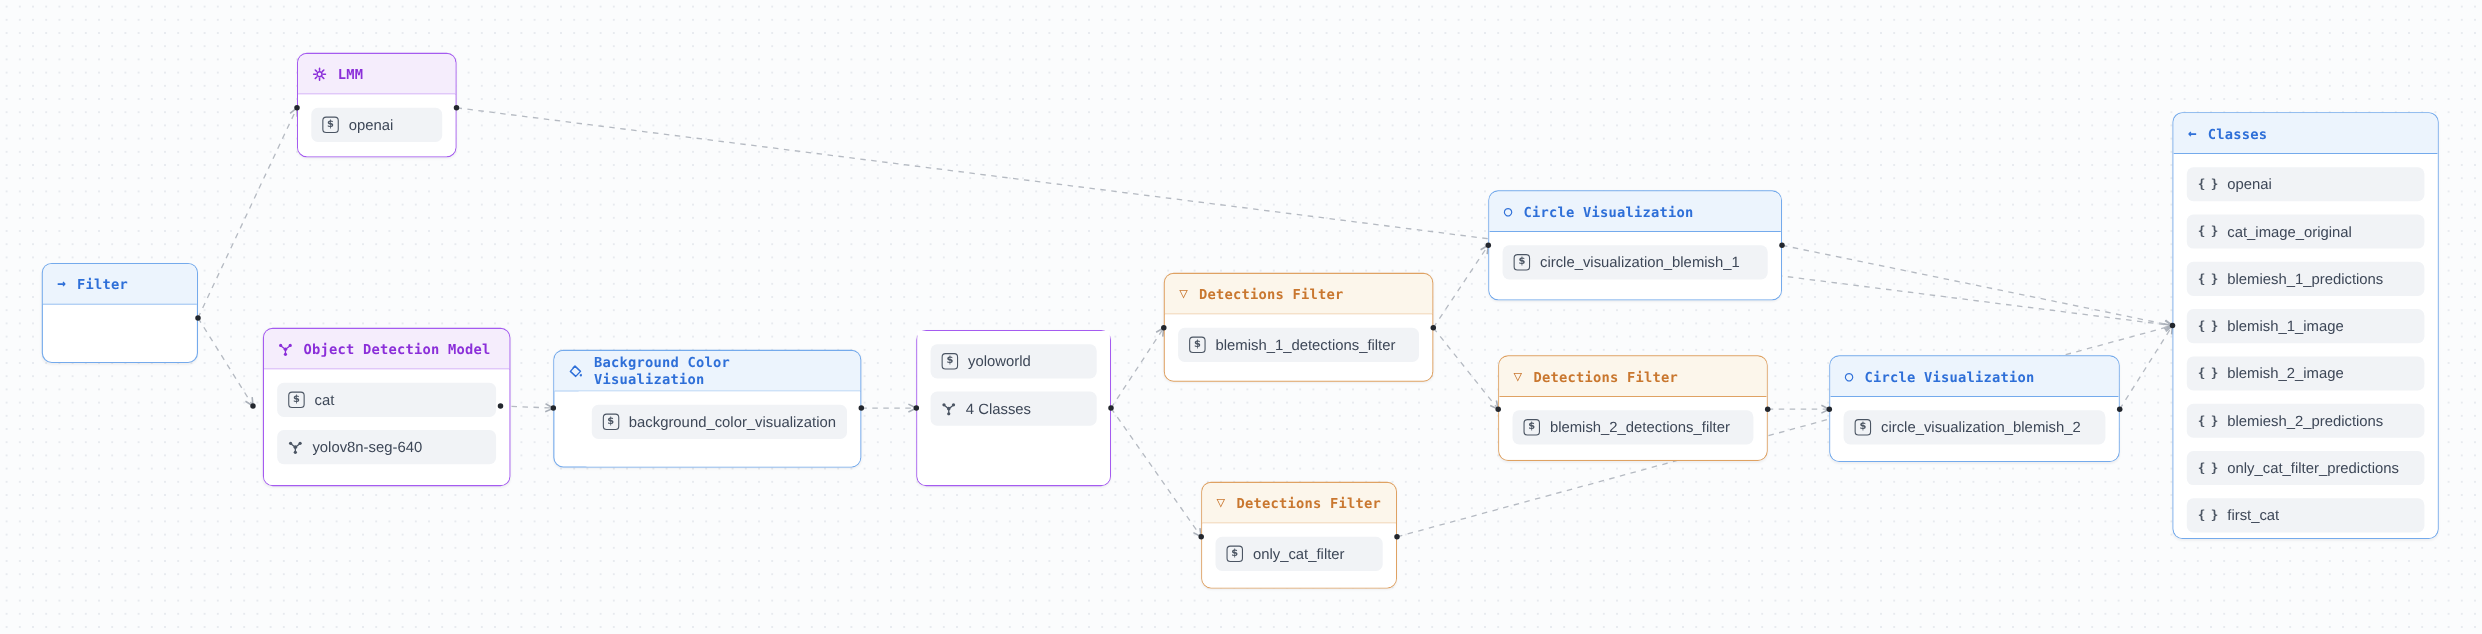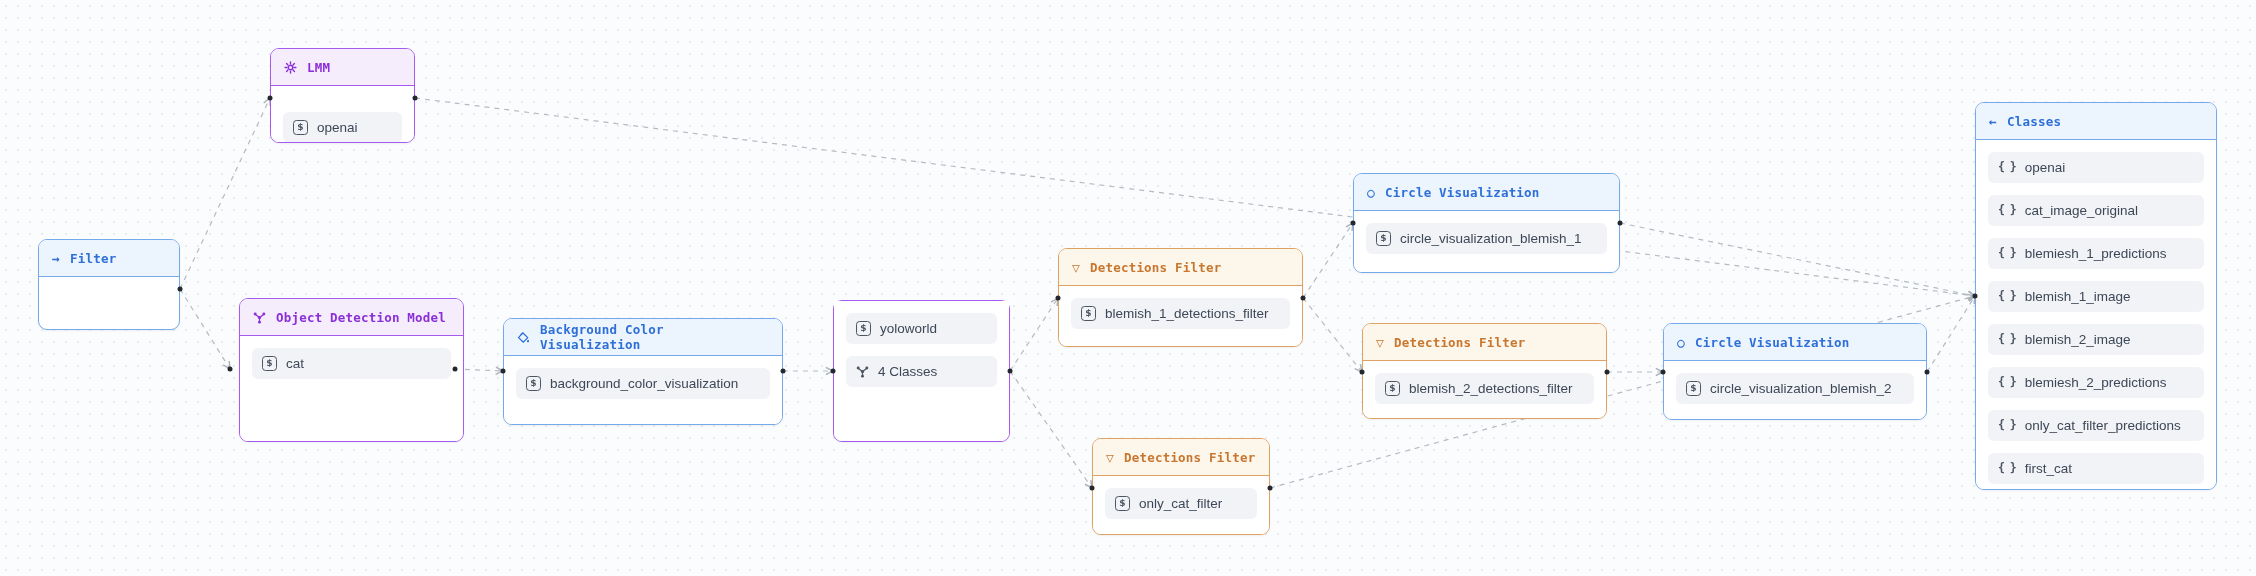--- a/index.html
+++ b/index.html
@@ -47,21 +47,21 @@
       <line x1="1010" y1="371" x2="1058" y2="298" class="edge" marker-end="url(#arr)"></line>
       <line x1="1010" y1="371" x2="1092" y2="488" class="edge" marker-end="url(#arr)"></line>
       <line x1="1303" y1="298" x2="1353" y2="223" class="edge" marker-end="url(#arr)"></line>
       <line x1="1303" y1="298" x2="1362" y2="372" class="edge" marker-end="url(#arr)"></line>
       <line x1="1607" y1="372" x2="1663" y2="372" class="edge" marker-end="url(#arr)"></line>
       <line x1="415" y1="98" x2="1975" y2="296" class="edge" marker-end="url(#arr)"></line>
       <line x1="1620" y1="223" x2="1975" y2="296" class="edge" marker-end="url(#arr)"></line>
       <line x1="1927" y1="372" x2="1975" y2="296" class="edge" marker-end="url(#arr)"></line>
       <line x1="1270" y1="488" x2="1975" y2="296" class="edge" marker-end="url(#arr)"></line>
     </svg>
-    <div class="node t-purple" style="left: 270px; top: 48px; width: 145px; height: 95px; gap: 14px;">
+    <div class="node t-purple" style="left: 270px; top: 48px; width: 145px; height: 95px;">
       <div class="node-header">
         <span class="hicon">
           <svg width="13" height="13" viewBox="0 0 12 12" fill="none" stroke="currentColor" stroke-width="1.3" stroke-linecap="round">
             <circle cx="6" cy="6" r="2.1"></circle>
             <path d="M6 .9v1.7M6 9.4v1.7M1 6h1.7M9.3 6H11M2.4 2.4l1.2 1.2M8.4 8.4l1.2 1.2M9.6 2.4L8.4 3.6M3.6 8.4L2.4 9.6"></path>
           </svg>
         </span>
         <span>LMM</span>
       </div>
       <div class="node-body">
@@ -91,25 +91,37 @@
             <circle cx="6" cy="10.3" r="1.35"></circle>
           </svg>
         </span>
         <span>Object Detection Model</span>
       </div>
       <div class="node-body">
         <div class="item">
           <span class="ic icon-box">$</span>
           <span>cat</span>
         </div>
+        <div class="item">
+          <span class="ic">
+            <svg width="13" height="13" viewBox="0 0 12 12" fill="currentColor">
+              <path d="M5.6 5.8L2.3 3.2M6.4 5.8L9.7 3.2M6 6.4v3.4" stroke="currentColor" stroke-width="1.1" fill="none"></path>
+              <circle cx="6" cy="6" r="1.5"></circle>
+              <circle cx="2" cy="2.8" r="1.35"></circle>
+              <circle cx="10" cy="2.8" r="1.35"></circle>
+              <circle cx="6" cy="10.3" r="1.35"></circle>
+            </svg>
+          </span>
+          <span>yolov8n-seg-640</span>
+        </div>
       </div>
     </div>
     <div class="port" style="left: 230px; top: 369px;"></div>
     <div class="port" style="left: 455px; top: 369px;"></div>
-    <div class="node t-blue" style="left: 503px; top: 318px; width: 280px; height: 107px;">
+    <div class="node t-blue" style="left: 503px; top: 318px; width: 280px; height: 107px; align-items: flex-end;">
       <div class="node-header">
         <span class="hicon">
           <svg width="13" height="13" viewBox="0 0 12 12" fill="none" stroke="currentColor" stroke-width="1.2" stroke-linejoin="round">
             <path d="M5.3 1.7L9.9 6.1 5.9 10.3 1.4 6.1z"></path>
             <path d="M5.3 1.7L3.5 3.5"></path>
             <path d="M10.6 8c.7.9.7 1.9.1 2.3-.5.4-1.3.1-1.5-.7-.1-.7.6-1.6 1.4-1.6z" fill="currentColor" stroke="none"></path>
           </svg>
         </span>
         <span>Background Color Visualization</span>
       </div>

